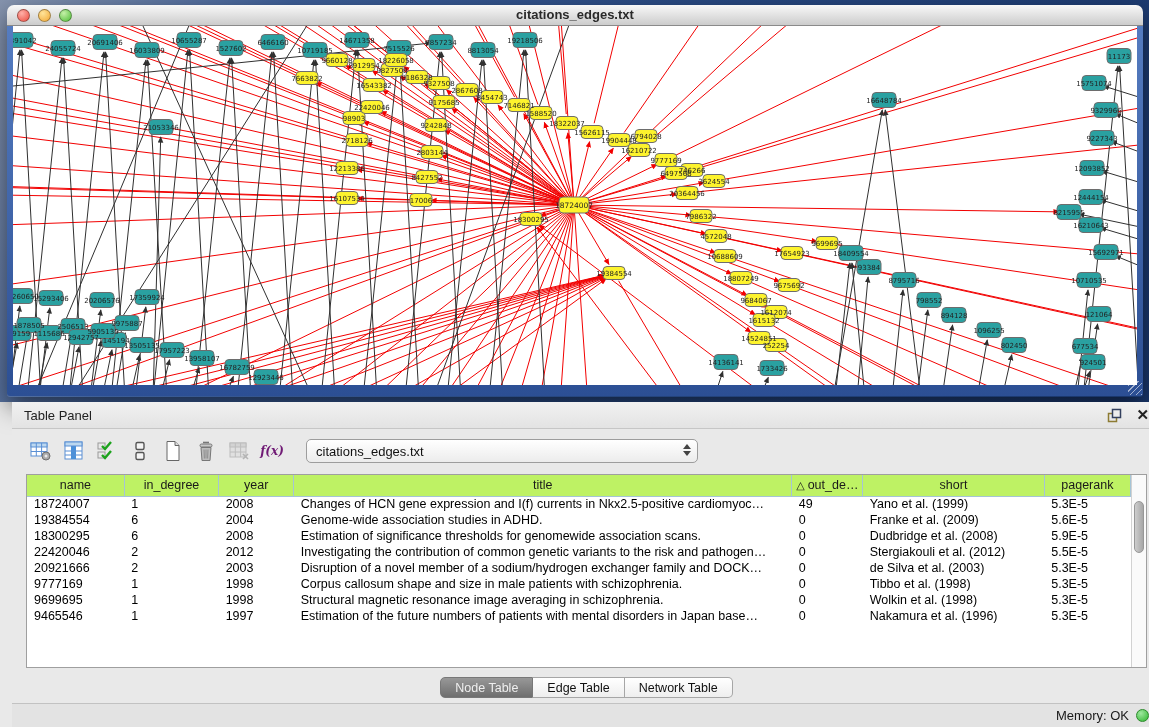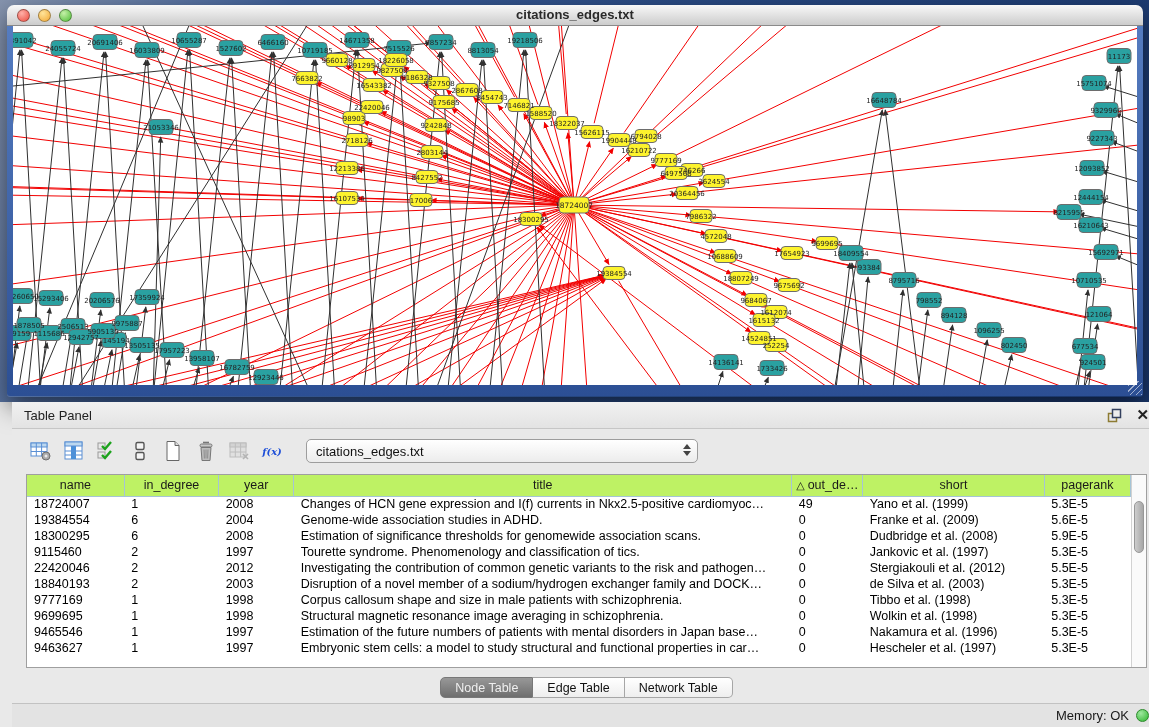--- a/index.html
+++ b/index.html
@@ -32,21 +32,21 @@
     background:linear-gradient(#f1f1f1,#e3e3e3); border-bottom:1px solid #c6c6c6;
     font-size:13px; color:#222; }
   .ph-spacer { flex:1; }
   .ph-icon { margin-left:14px; cursor:pointer; display:flex; align-items:center; }
   .close-x { font-size:15px; font-weight:bold; color:#222; line-height:14px; }
 
   .toolbar { display:flex; align-items:center; padding:9px 0 6px 16px; }
   .tbtn { width:26px; height:26px; margin-right:7px; display:flex; align-items:center;
     justify-content:center; border-radius:4px; }
   .fx { font-family:"DejaVu Serif",serif; font-style:italic; font-weight:bold;
-    font-size:10px; color:#1d4ed8; }
+    font-size:12px; color:#701a75; }
   .combo { margin-left:14px; width:392px; height:24px;
     background:linear-gradient(#ffffff,#ececec); border:1px solid #9d9d9d; border-radius:5px;
     display:flex; align-items:center; padding:0 26px 0 9px; font-size:13px; color:#111;
     position:relative; }
   .combo-arrows { position:absolute; right:6px; top:4px; display:flex; flex-direction:column; gap:2px; }
   .combo-arrows i { display:block; width:0; height:0; border-left:4px solid transparent;
     border-right:4px solid transparent; }
   .arr-up { border-bottom:5px solid #444; }
   .arr-dn { border-top:5px solid #444; }
 
@@ -645,39 +645,30 @@
             <tr>
               <td>18300295</td>
               <td>6</td>
               <td>2008</td>
               <td>Estimation of significance thresholds for genomewide association scans.</td>
               <td>0</td>
               <td>Dudbridge et al. (2008)</td>
               <td>5.9E-5</td>
             </tr>
             <tr>
-              <td>9115460</td>
-              <td>2</td>
-              <td>1997</td>
-              <td>Tourette syndrome. Phenomenology and classification of tics.</td>
-              <td>0</td>
-              <td>Jankovic et al. (1997)</td>
-              <td>5.3E-5</td>
-            </tr>
-            <tr>
               <td>22420046</td>
               <td>2</td>
               <td>2012</td>
               <td>Investigating the contribution of common genetic variants to the risk and pathogen…</td>
               <td>0</td>
               <td>Stergiakouli et al. (2012)</td>
               <td>5.5E-5</td>
             </tr>
             <tr>
-              <td>18840193</td>
+              <td>20921666</td>
               <td>2</td>
               <td>2003</td>
               <td>Disruption of a novel member of a sodium/hydrogen exchanger family and DOCK…</td>
               <td>0</td>
               <td>de Silva et al. (2003)</td>
               <td>5.3E-5</td>
             </tr>
             <tr>
               <td>9777169</td>
               <td>1</td>
@@ -698,29 +689,20 @@
             </tr>
             <tr>
               <td>9465546</td>
               <td>1</td>
               <td>1997</td>
               <td>Estimation of the future numbers of patients with mental disorders in Japan base…</td>
               <td>0</td>
               <td>Nakamura et al. (1996)</td>
               <td>5.3E-5</td>
             </tr>
-            <tr>
-              <td>9463627</td>
-              <td>1</td>
-              <td>1997</td>
-              <td>Embryonic stem cells: a model to study structural and functional properties in car…</td>
-              <td>0</td>
-              <td>Hescheler et al. (1997)</td>
-              <td>5.3E-5</td>
-            </tr>
           </tbody>
       </table>
       <div class="vscroll">
         <div class="vthumb"></div>
       </div>
     </div>
 
     <div class="tabbar" id="tabbar">
         <div class="seg active">Node Table</div>
         <div class="seg">Edge Table</div>

